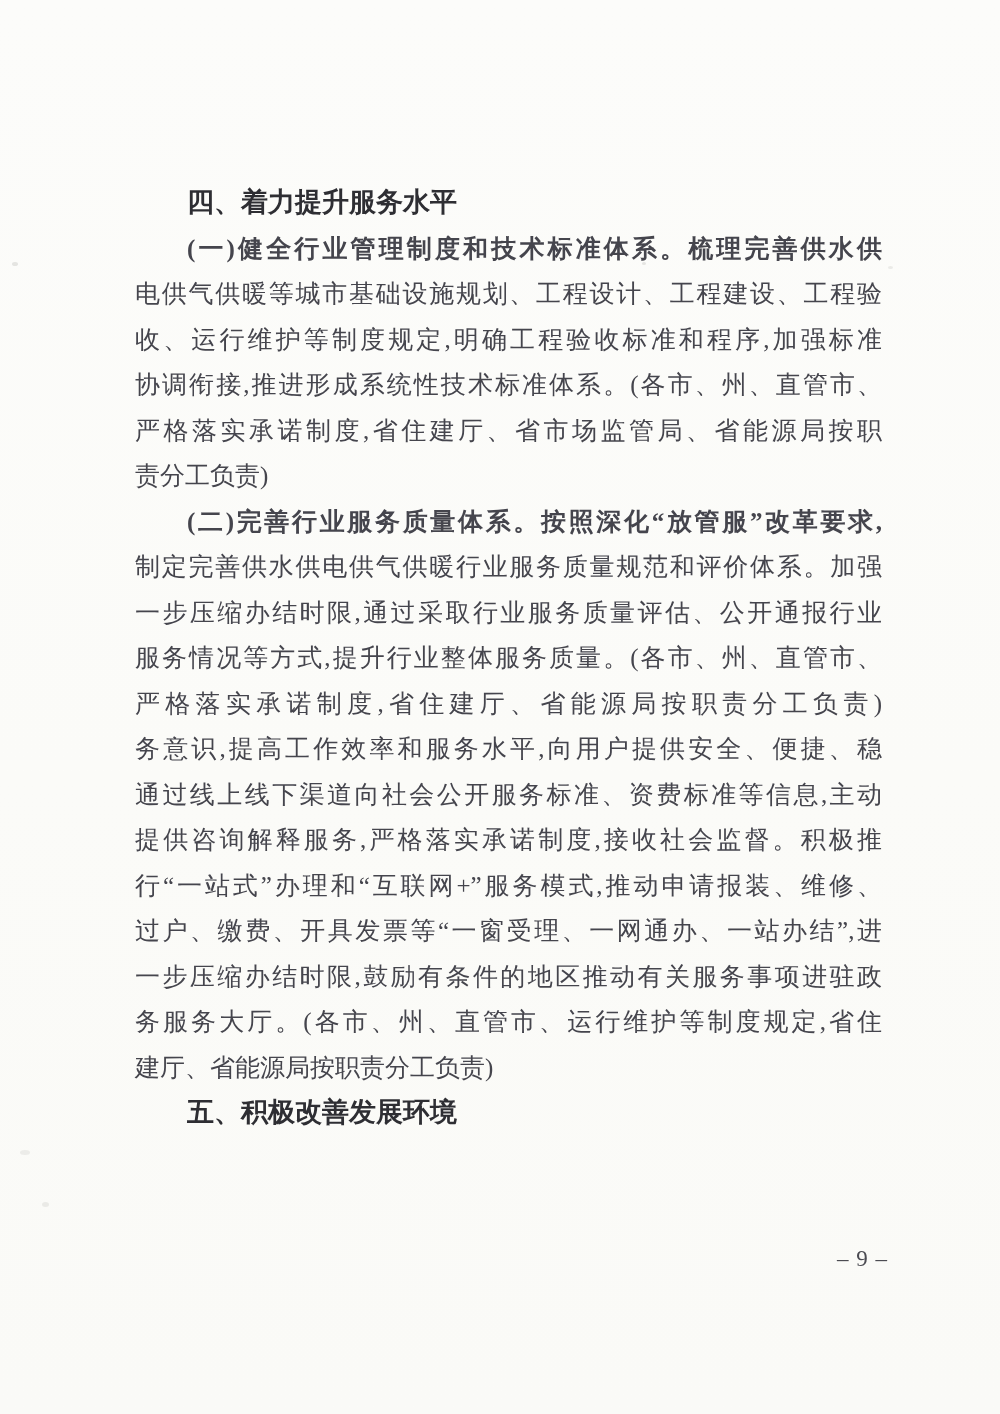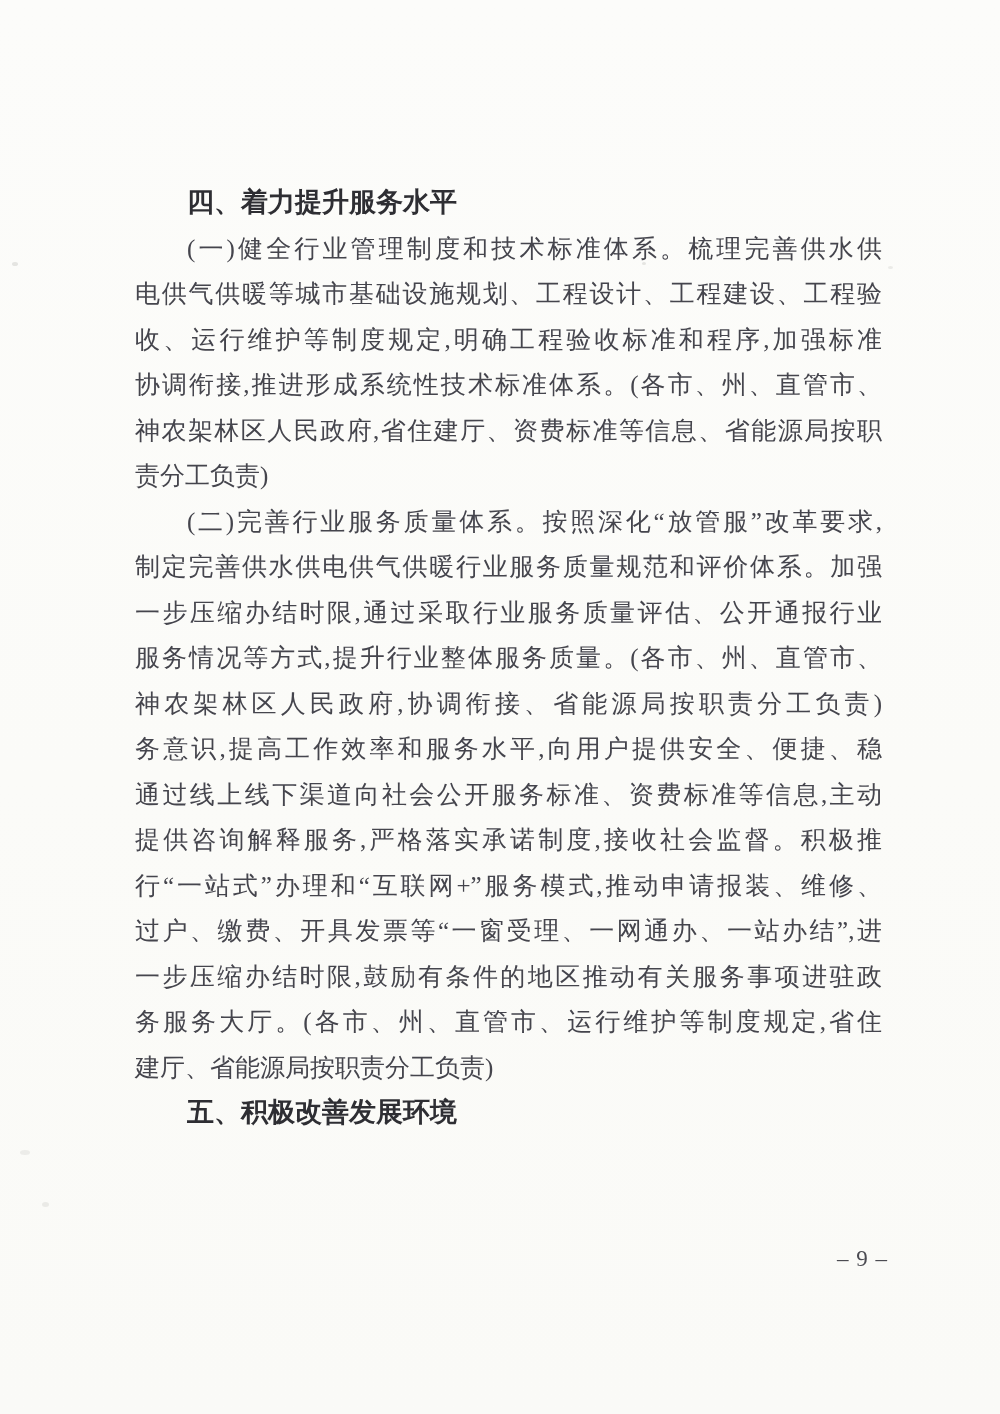--- a/index.html
+++ b/index.html
@@ -30,20 +30,21 @@
     height: 45.5px;
     line-height: 45.5px;
     font-size: 25px;
     color: #45454d;
     text-align: justify;
     text-align-last: justify;
     white-space: normal;
   }
   .ln.ind {
     padding-left: 52px;
+    font-weight: bold;
   }
   .ln.last {
     text-align: right;
     text-align-last: left;
   }
   .ln.h {
     font-family: "Liberation Sans", sans-serif;
     font-weight: bold;
     font-size: 27px;
     color: #2e2e33;
@@ -81,27 +82,27 @@
 <div class="speck s3"></div>
 <div class="speck s4"></div>
 <div class="speck s5"></div>
 
 <div class="doc">
   <div class="ln h ind">四、着力提升服务水平</div>
   <div class="ln ind">(一)健全行业管理制度和技术标准体系。梳理完善供水供</div>
   <div class="ln">电供气供暖等城市基础设施规划、工程设计、工程建设、工程验</div>
   <div class="ln">收、运行维护等制度规定,明确工程验收标准和程序,加强标准</div>
   <div class="ln">协调衔接,推进形成系统性技术标准体系。(各市、州、直管市、</div>
-  <div class="ln">神农架林区人民政府,省住建厅、资费标准等信息、省能源局按职</div>
+  <div class="ln">严格落实承诺制度,省住建厅、省市场监管局、省能源局按职</div>
   <div class="ln last">责分工负责)</div>
   <div class="ln ind">(二)完善行业服务质量体系。按照深化“放管服”改革要求,</div>
   <div class="ln">制定完善供水供电供气供暖行业服务质量规范和评价体系。加强</div>
   <div class="ln">一步压缩办结时限,通过采取行业服务质量评估、公开通报行业</div>
   <div class="ln">服务情况等方式,提升行业整体服务质量。(各市、州、直管市、</div>
-  <div class="ln">神农架林区人民政府,协调衔接、省能源局按职责分工负责)</div>
+  <div class="ln">严格落实承诺制度,省住建厅、省能源局按职责分工负责)</div>
   <div class="ln">务意识,提高工作效率和服务水平,向用户提供安全、便捷、稳</div>
   <div class="ln">通过线上线下渠道向社会公开服务标准、资费标准等信息,主动</div>
   <div class="ln">提供咨询解释服务,严格落实承诺制度,接收社会监督。积极推</div>
   <div class="ln">行“一站式”办理和“互联网+”服务模式,推动申请报装、维修、</div>
   <div class="ln">过户、缴费、开具发票等“一窗受理、一网通办、一站办结”,进</div>
   <div class="ln">一步压缩办结时限,鼓励有条件的地区推动有关服务事项进驻政</div>
   <div class="ln">务服务大厅。(各市、州、直管市、运行维护等制度规定,省住</div>
   <div class="ln last">建厅、省能源局按职责分工负责)</div>
   <div class="ln h ind">五、积极改善发展环境</div>
 </div>

